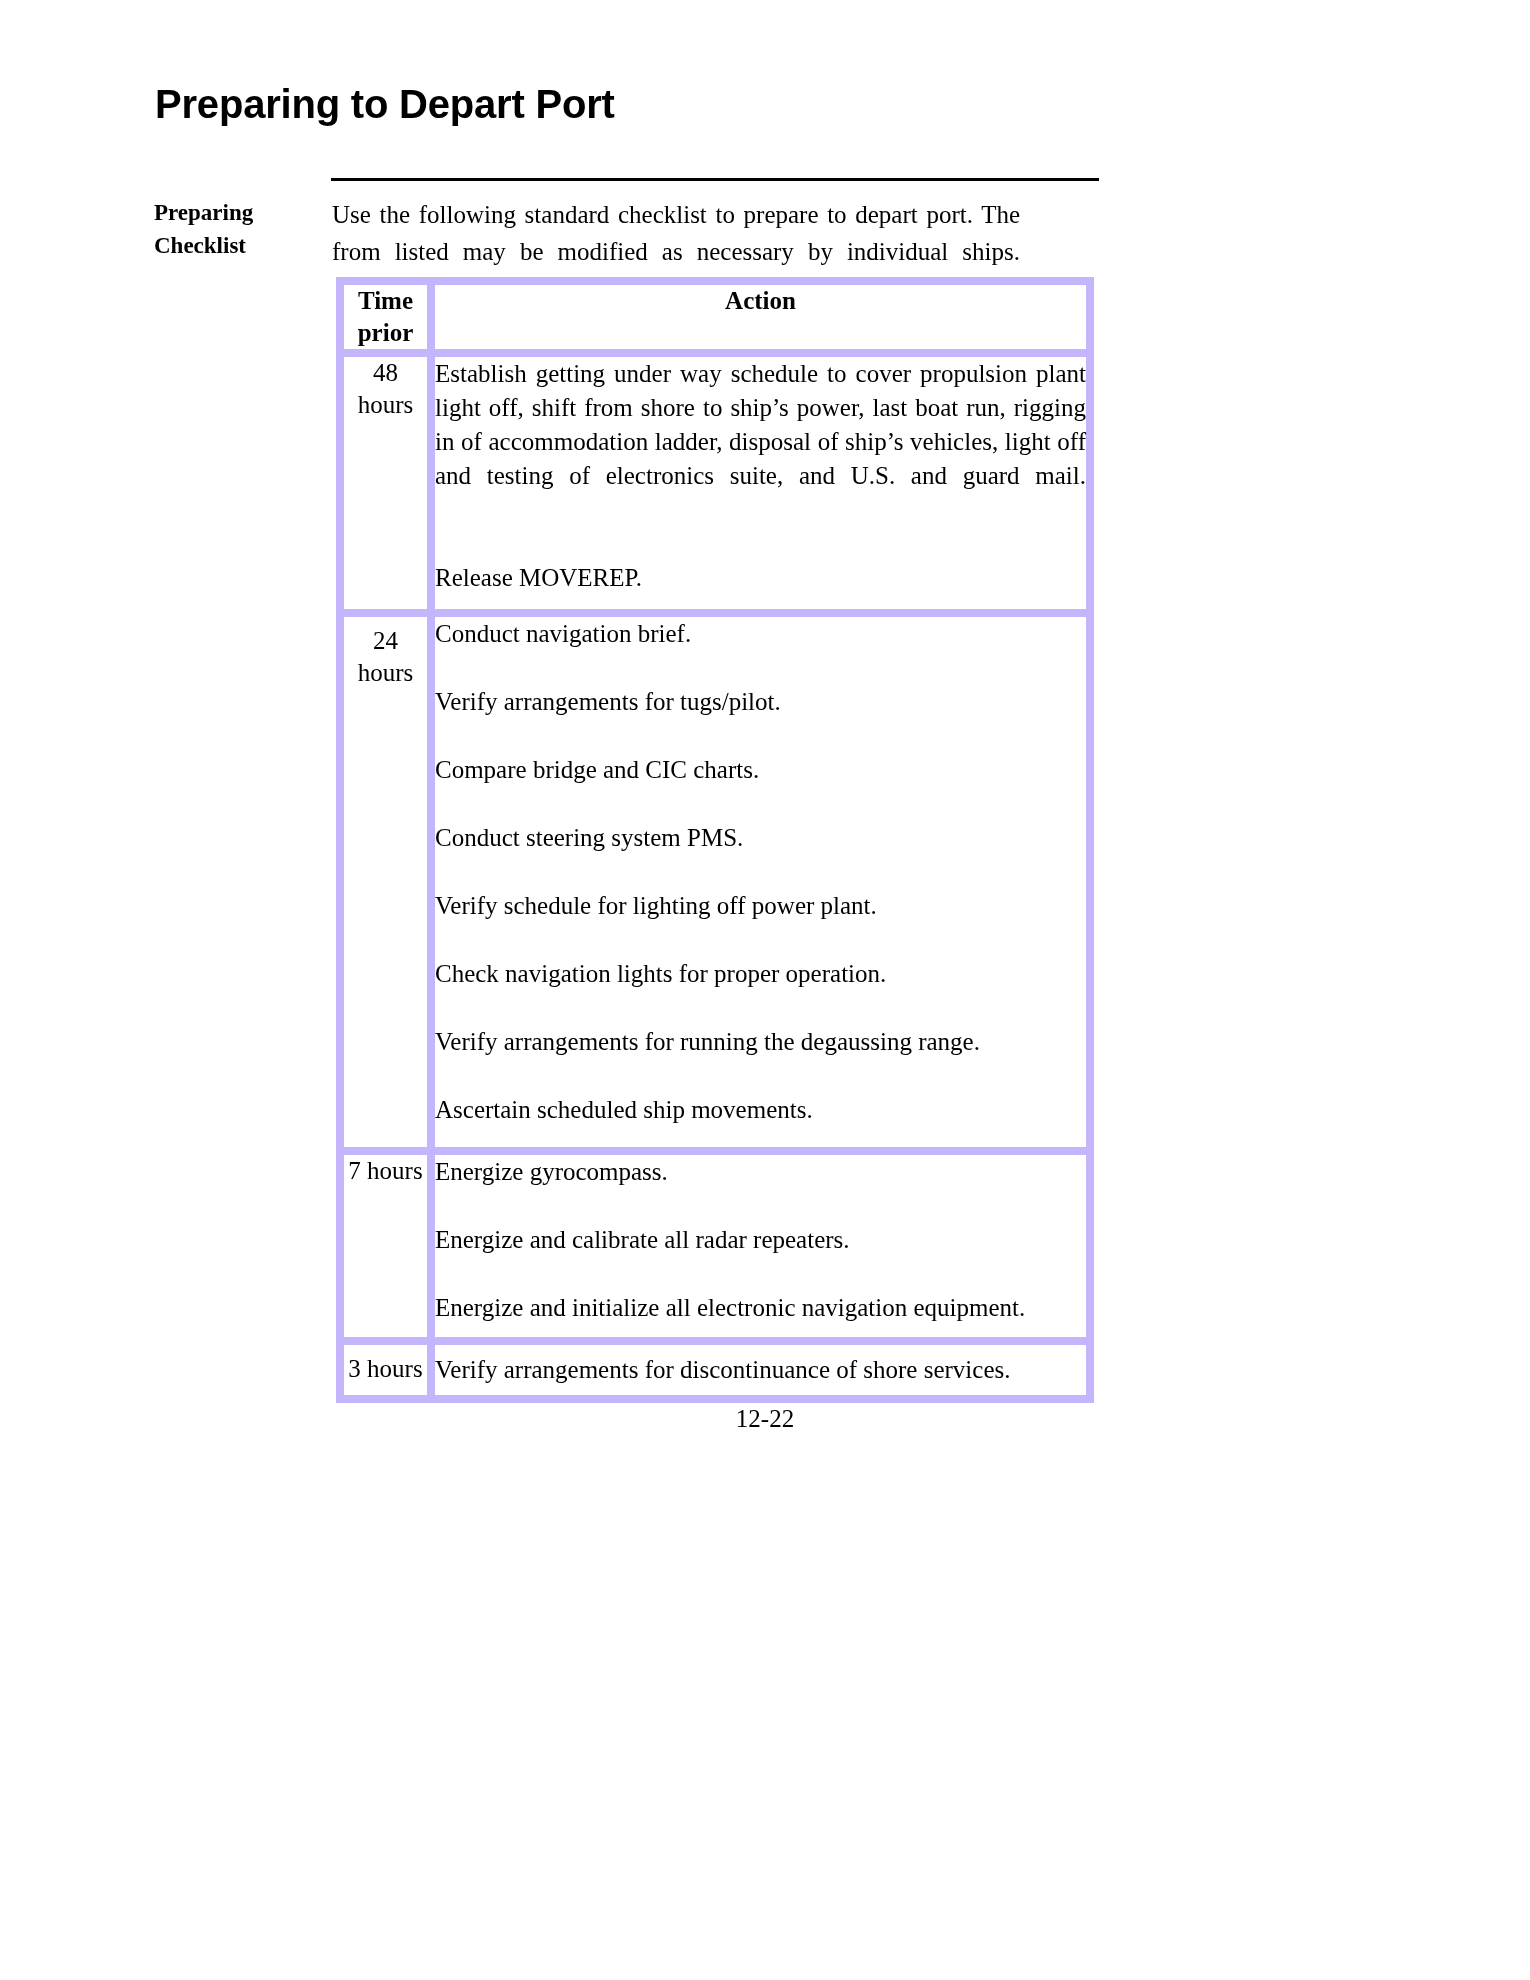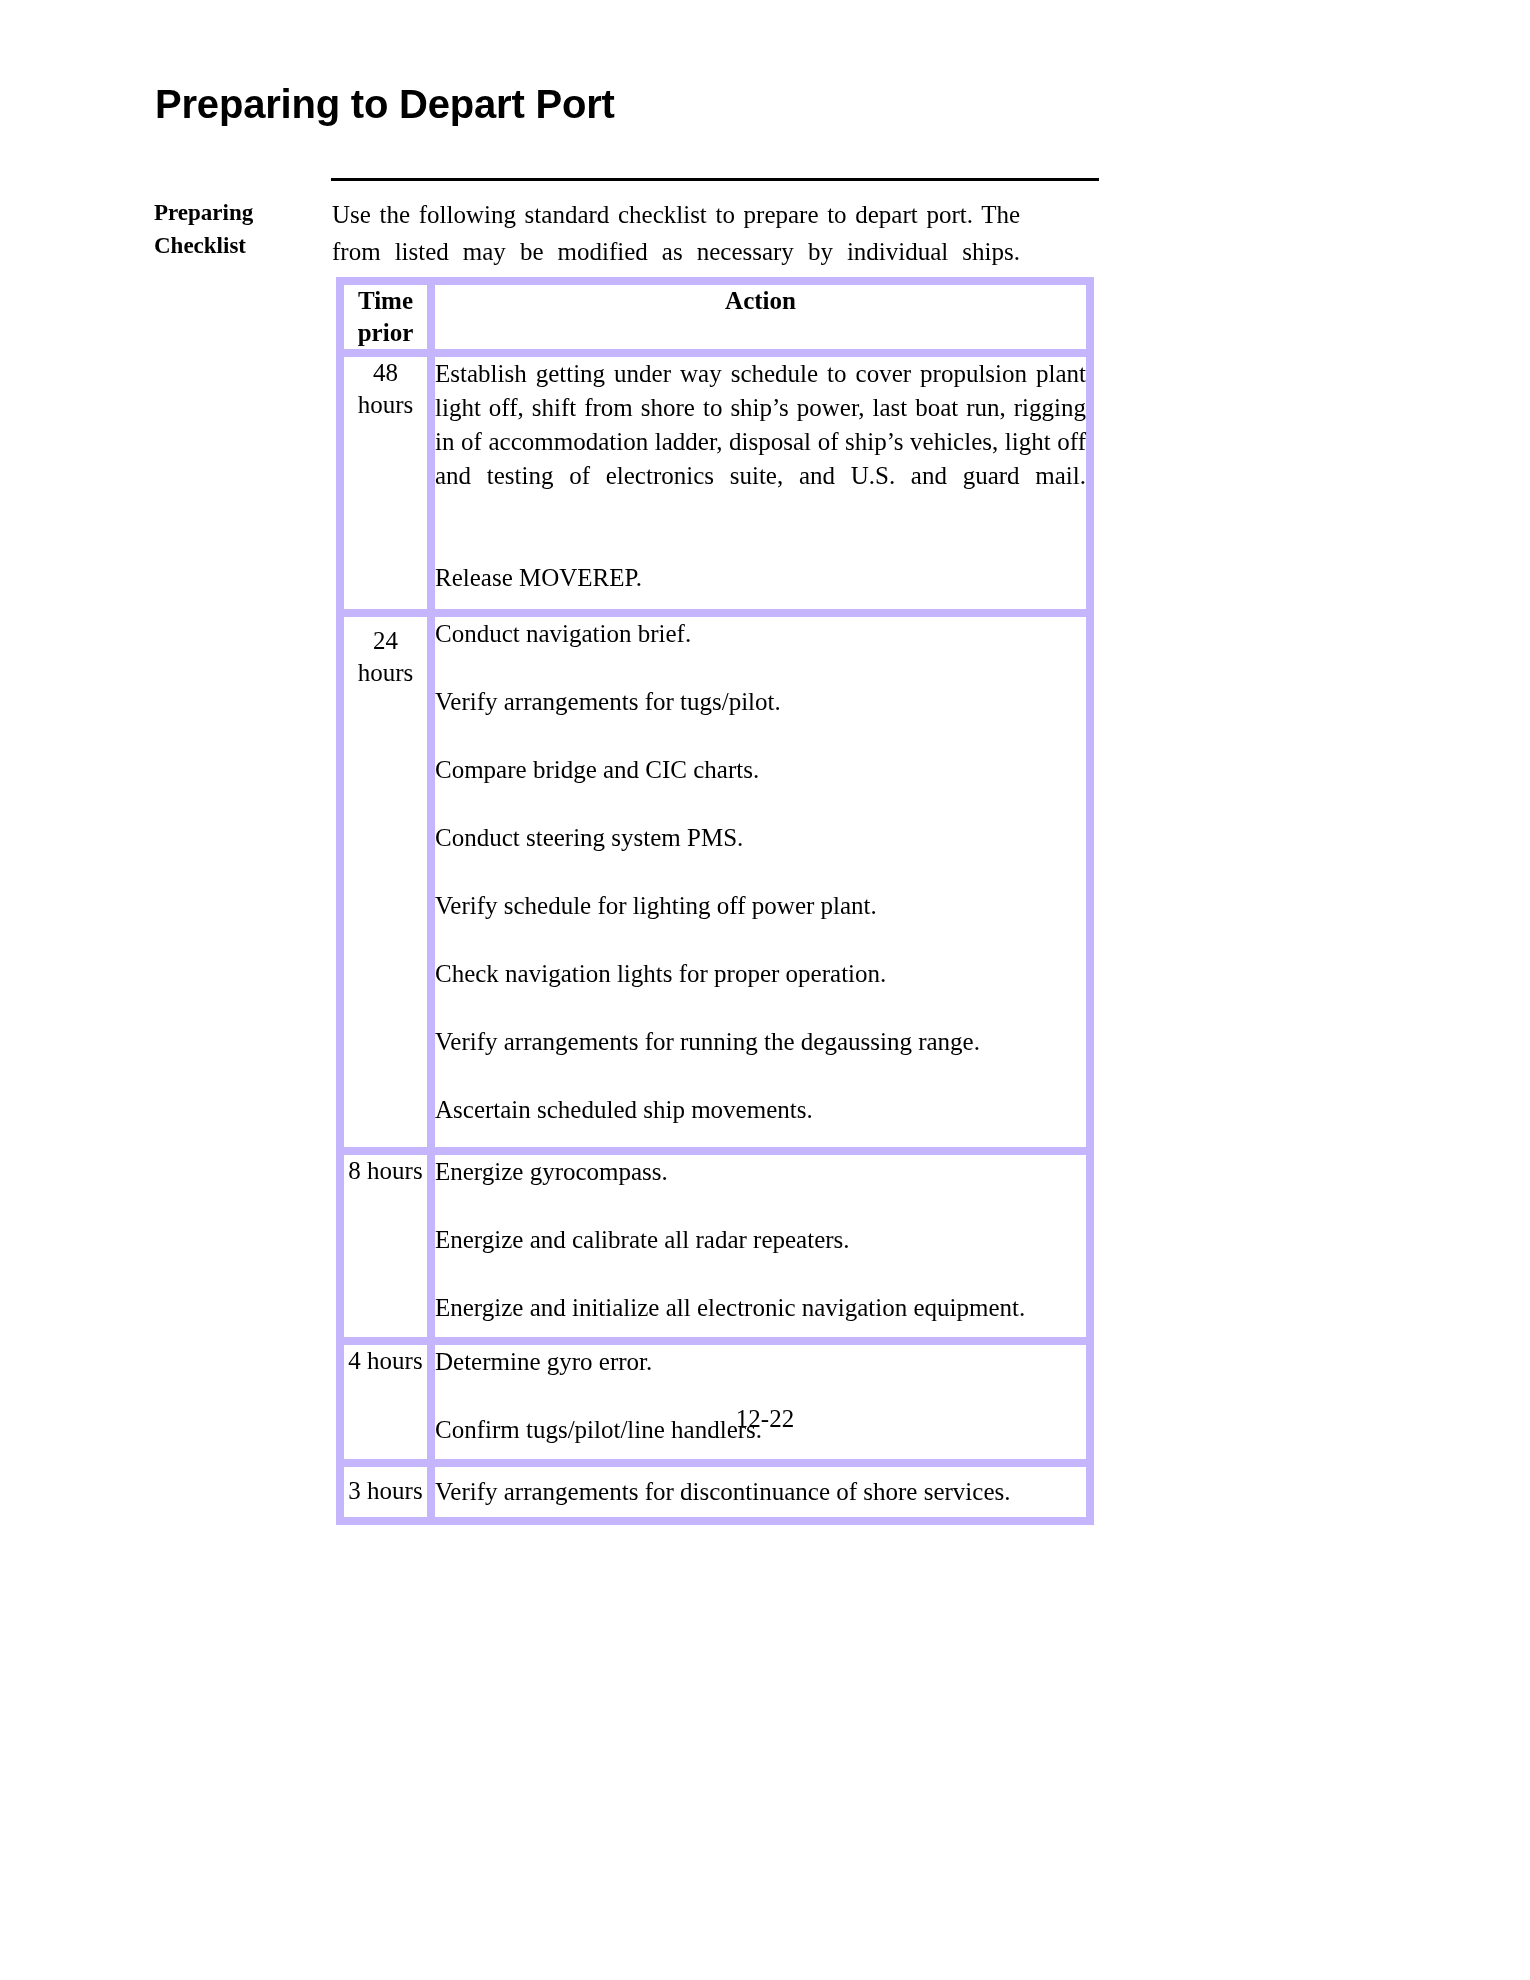--- a/index.html
+++ b/index.html
@@ -208,35 +208,28 @@
           <p class="para">Compare  bridge  and  CIC  charts.</p>
           <p class="para">Conduct  steering  system  PMS.</p>
           <p class="para">Verify  schedule  for  lighting  off  power  plant.</p>
           <p class="para">Check  navigation  lights  for  proper  operation.</p>
           <p class="para">Verify  arrangements  for  running  the  degaussing  range.</p>
           <p class="para">Ascertain  scheduled  ship  movements.</p>
         </td>
       </tr>
 
       <tr class="row-8">
-        <td class="td-time single">8  hours</td>
+        <td class="td-time single">7  hours</td>
         <td class="td-action">
           <p class="para">Energize  gyrocompass.</p>
           <p class="para">Energize  and  calibrate  all  radar  repeaters.</p>
           <p class="para">Energize  and  initialize  all  electronic  navigation  equipment.</p>
         </td>
       </tr>
 
-      <tr class="row-4">
-        <td class="td-time single">4 hours</td>
-        <td class="td-action">
-          <p class="para">Determine  gyro  error.</p>
-          <p class="para">Confirm  tugs/pilot/line  handlers.</p>
-        </td>
-      </tr>
 
       <tr class="row-3">
         <td class="td-time single">3  hours</td>
         <td class="td-action">
           <p class="para">Verify  arrangements  for  discontinuance  of  shore  services.</p>
         </td>
       </tr>
 
     </tbody>
   </table>

